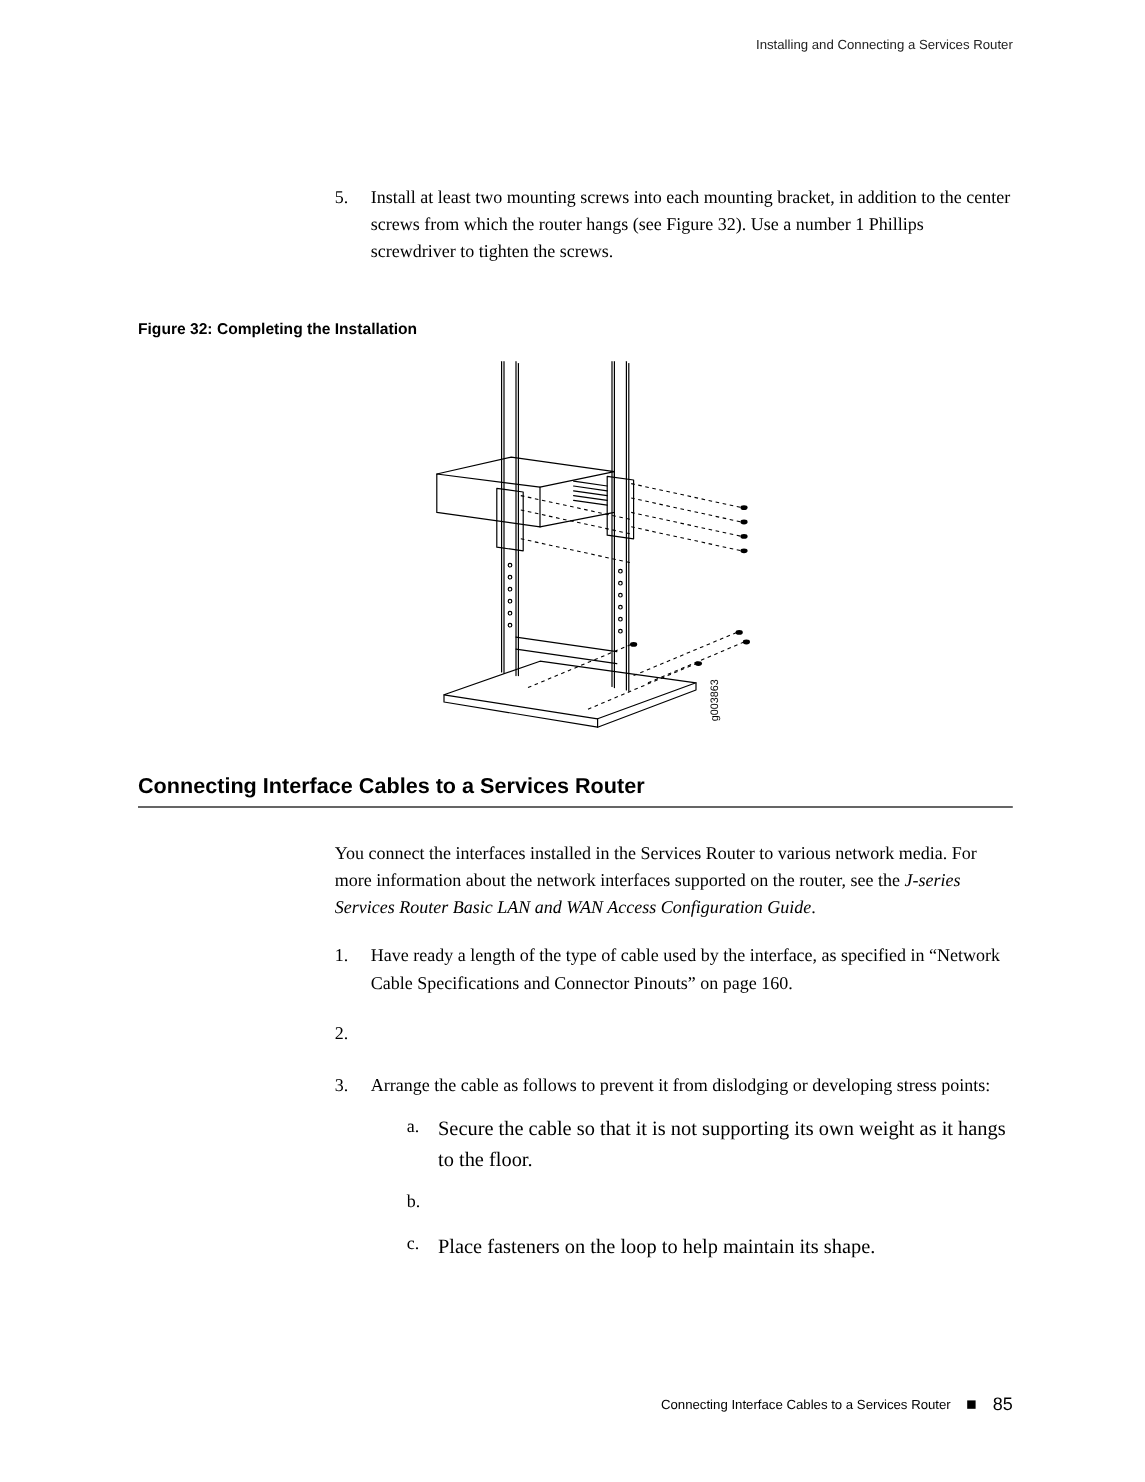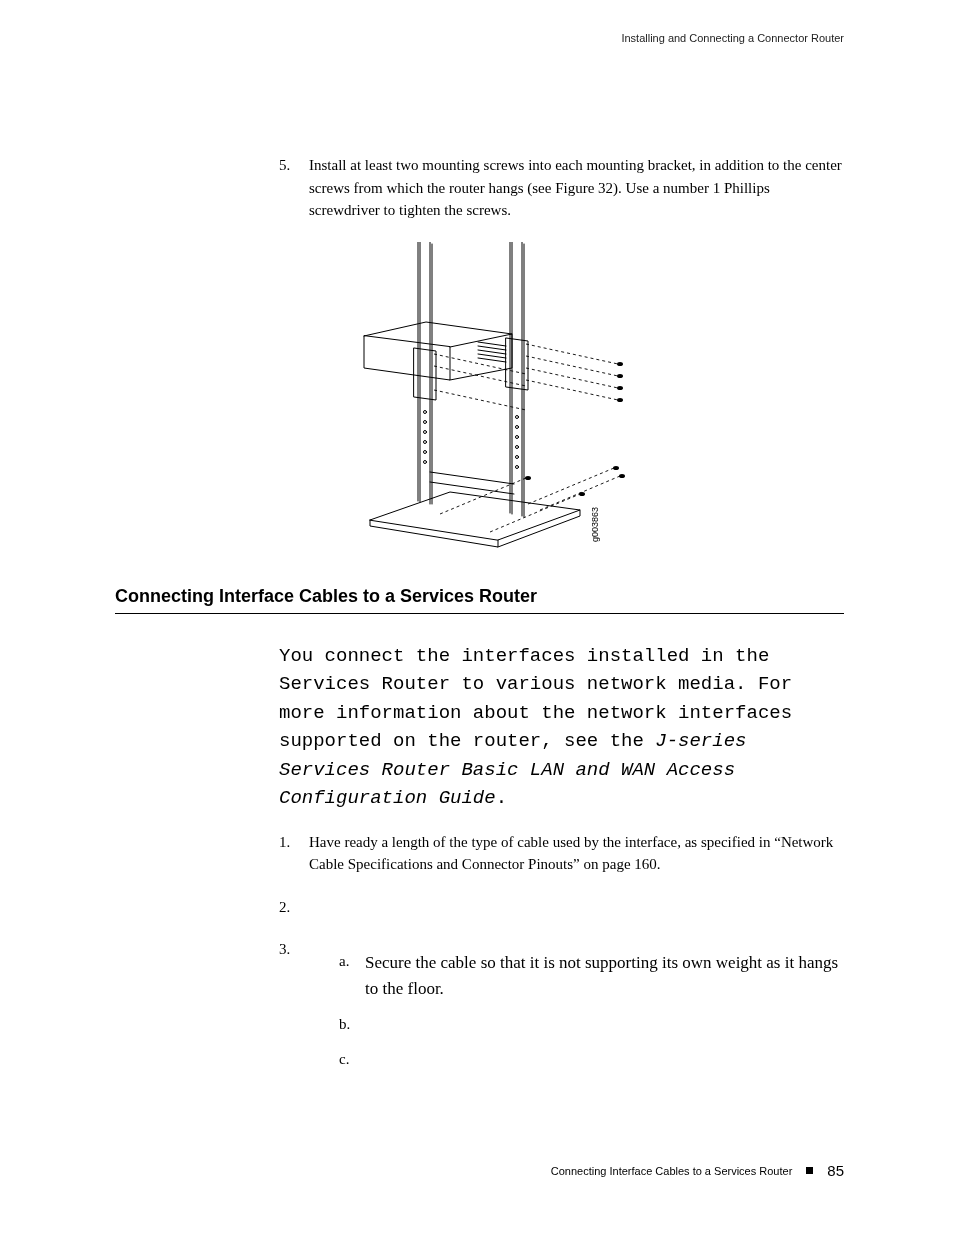--- a/index.html
+++ b/index.html
@@ -61,24 +61,23 @@
     font-family: Arial, Helvetica, sans-serif;
     font-weight: bold;
     font-size: 18px;
     margin-top: 10px;
     padding-bottom: 6px;
     border-bottom: 1px solid #000;
     margin-bottom: 28px;
   }
   .body-para {
     margin-left: 164px;
-    font-size: 19px;
+    font-size: 15px;
     line-height: 1.5;
     margin-bottom: 18px;
-    font-family: Liberation Mono, monospace;
   }
   .italic {
     font-style: italic;
   }
   .sub-row {
     display: flex;
     margin-left: 30px;
     margin-top: 12px;
   }
   .sub-marker {
@@ -110,29 +109,30 @@
   .footer-page {
     font-weight: normal;
     font-size: 15px;
   }
 </style>
 </head>
 <body>
 
 <div class="page">
 
-  <div class="running-header">Installing and Connecting a Connector Router</div>
+  <div class="running-header">Installing and Connecting a Services Router</div>
 
   <div class="content">
 
     <div class="step-row">
       <div class="step-num">5.</div>
       <div class="step-text">Install at least two mounting screws into each mounting bracket, in addition to the center screws from which the router hangs (see Figure 32). Use a number 1 Phillips screwdriver to tighten the screws.</div>
     </div>
 
+    <div class="figure-caption">Figure 32: Completing the Installation</div>
 
     <div class="figure-box">
       <svg width="300" height="310" viewBox="0 0 300 310">
         <g stroke="#000" stroke-width="1" fill="none" stroke-linejoin="round" stroke-linecap="round">
 
           <path d="M40 278 L120 250 L250 268 L168 298 Z"></path>
           <path d="M40 278 L40 284 L168 305 L168 298"></path>
           <path d="M168 305 L250 274 L250 268"></path>
 
           <path d="M90 0 L90 260"></path>
@@ -219,29 +219,31 @@
       <div class="step-text">Have ready a length of the type of cable used by the interface, as specified in “Network Cable Specifications and Connector Pinouts” on page 160.</div>
     </div>
 
     <div class="step-row">
       <div class="step-num">2.</div>
     </div>
 
     <div class="step-row">
       <div class="step-num">3.</div>
       <div class="step-text">
+        <span>Arrange the cable as follows to prevent it from dislodging or developing stress points:</span>
         <div class="sub-row">
           <div class="sub-marker">a.</div>
           <div class="sub-text">Secure the cable so that it is not supporting its own weight as it hangs to the floor.</div>
         </div>
         <div class="sub-row">
           <div class="sub-marker">b.</div>
         </div>
         <div class="sub-row">
           <div class="sub-marker">c.</div>
+          <div class="sub-text">Place fasteners on the loop to help maintain its shape.</div>
         </div>
       </div>
     </div>
 
   </div>
 
   <div class="footer">
     <span>Connecting Interface Cables to a Services Router</span>
     <span class="footer-bullet"></span>
     <span class="footer-page">85</span>

